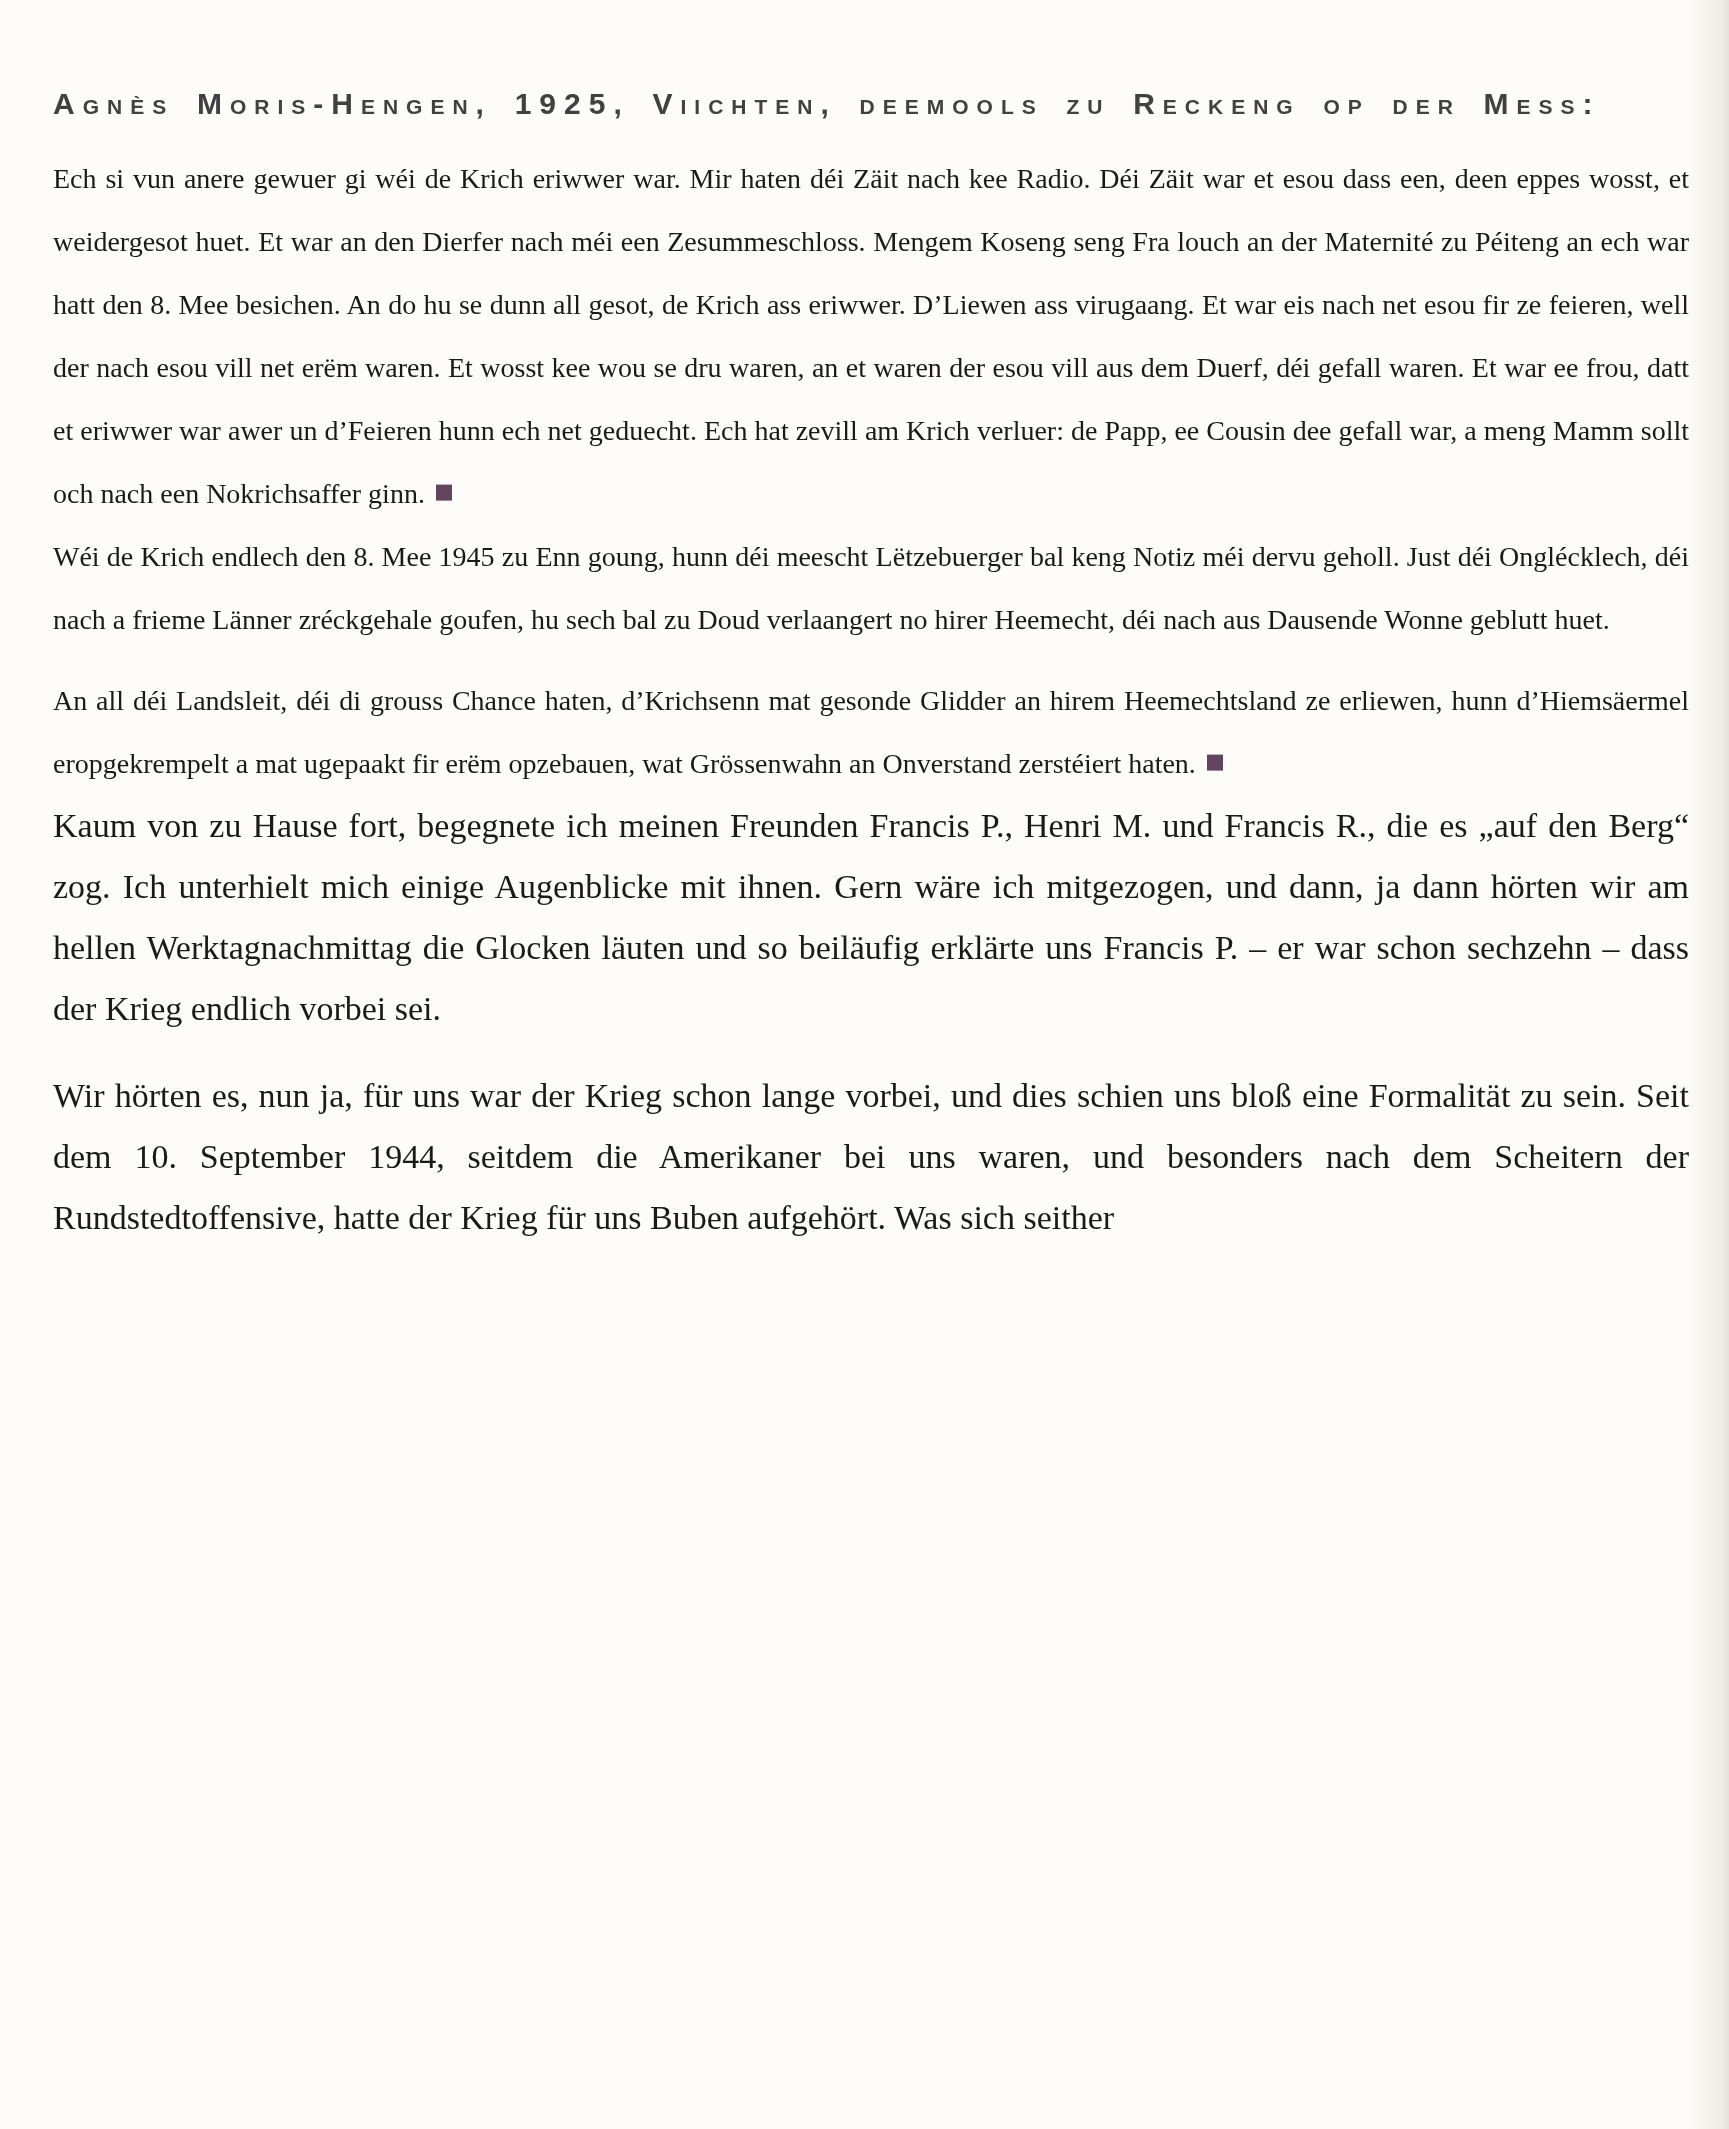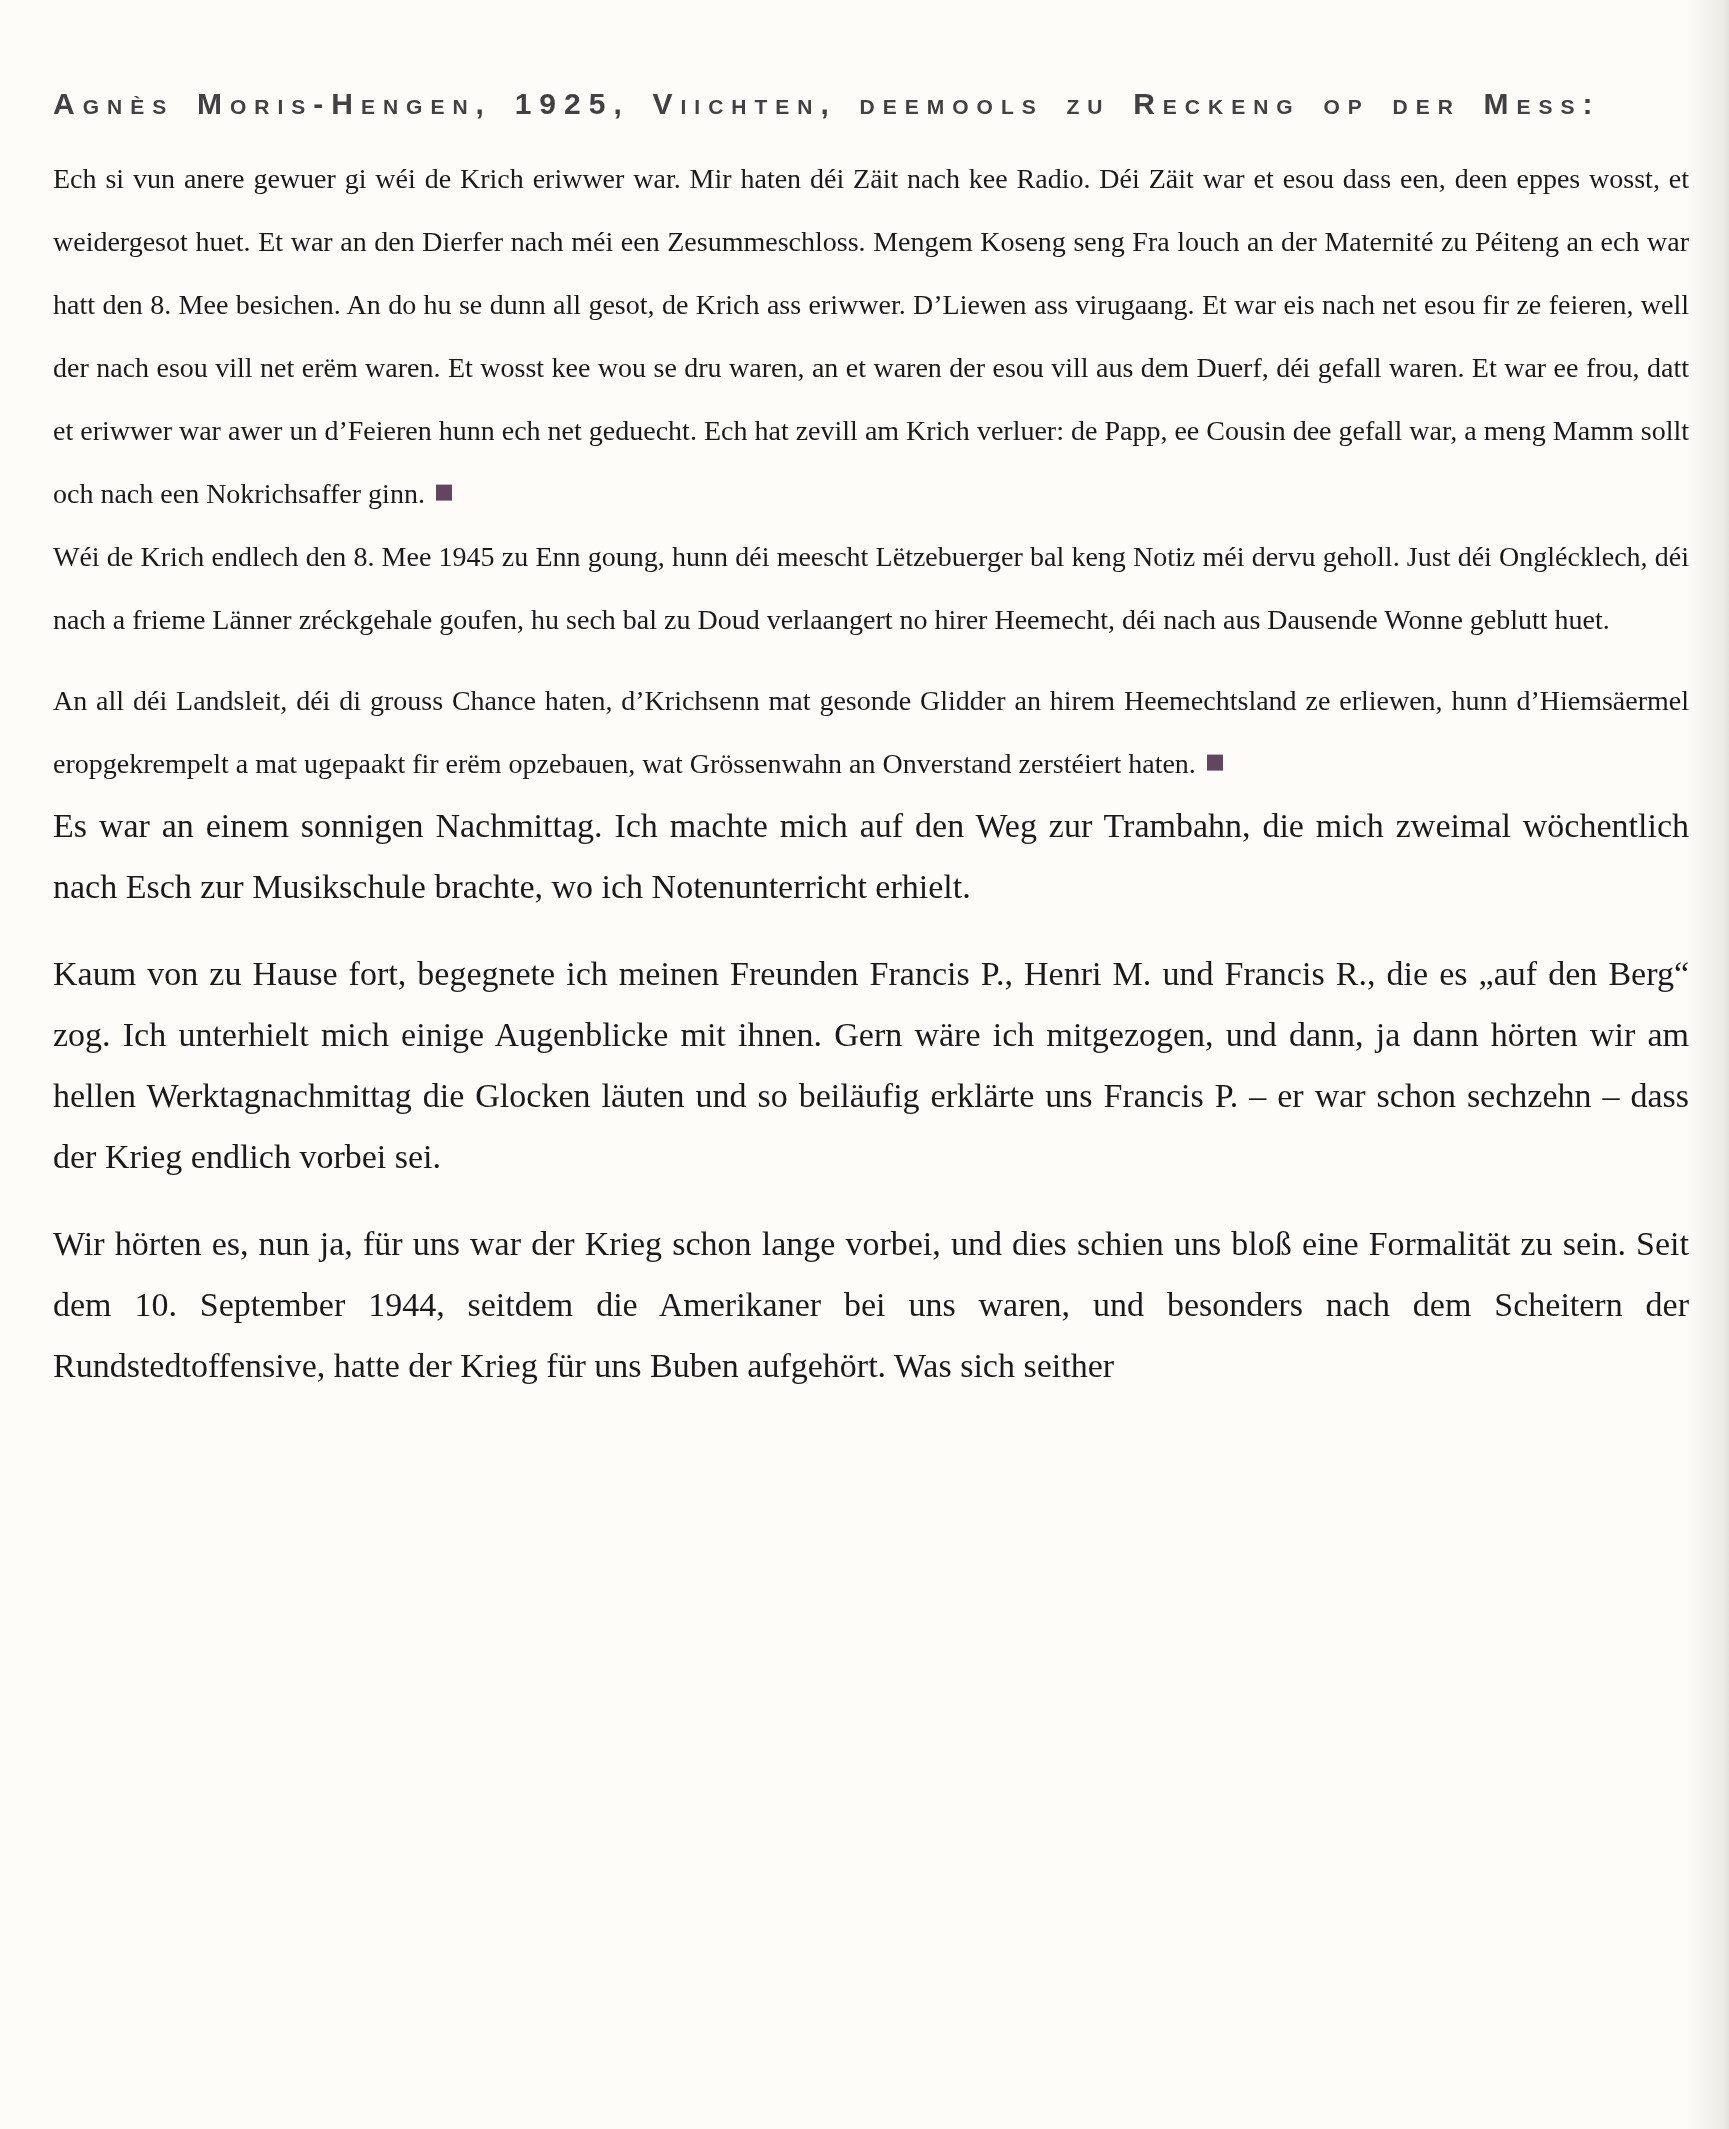--- a/index.html
+++ b/index.html
@@ -67,19 +67,18 @@
     <h2 class="heading">Agnès Moris-Hengen, 1925, Viichten, deemools zu Reckeng op der Mess:</h2>
     <p class="body"><span>Ech si vun anere gewuer gi wéi de Krich eriwwer war. Mir haten déi Zäit nach kee Radio. Déi Zäit war et esou dass een, deen eppes wosst, et weidergesot huet. Et war an den Dierfer nach méi een Zesummeschloss. Mengem Koseng seng Fra louch an der Maternité zu Péiteng an ech war hatt den 8. Mee besichen. An do hu se dunn all gesot, de Krich ass eriwwer. D’Liewen ass virugaang. Et war eis nach net esou fir ze feieren, well der nach esou vill net erëm waren. Et wosst kee wou se dru waren, an et waren der esou vill aus dem Duerf, déi gefall waren. Et war ee frou, datt et eriwwer war awer un d’Feieren hunn ech net geduecht. Ech hat zevill am Krich verluer: de Papp, ee Cousin dee gefall war, a meng Mamm sollt och nach een Nokrichsaffer ginn.</span><span class="end-square" style="background: rgb(99, 69, 95);"></span></p>
   </section>
 
   <section id="section-2" class="testimony">
     <p class="body"><span>Wéi de Krich endlech den 8. Mee 1945 zu Enn goung, hunn déi meescht Lëtzebuerger bal keng Notiz méi dervu geholl. Just déi Onglécklech, déi nach a frieme Länner zréckgehale goufen, hu sech bal zu Doud verlaangert no hirer Heemecht, déi nach aus Dausende Wonne geblutt huet.</span></p>
     <p class="body"><span>An all déi Landsleit, déi di grouss Chance haten, d’Krichsenn mat gesonde Glidder an hirem Heemechtsland ze erliewen, hunn d’Hiemsäermel eropgekrempelt a mat ugepaakt fir erëm opzebauen, wat Grössenwahn an Onverstand zerstéiert haten.</span><span class="end-square" style="background: rgb(99, 69, 95);"></span></p>
   </section>
 
   <section id="section-3" class="testimony german">
-    <p class="body"><span>Es war an einem sonnigen Nachmittag. Ich machte mich auf den Weg zur Trambahn, die mich zweimal wöchentlich nach Esch zur Musikschule brachte, wo ich Notenunterricht erhielt.</span></p>
     <p class="body"><span>Kaum von zu Hause fort, begegnete ich meinen Freunden Francis P., Henri M. und Francis R., die es „auf den Berg“ zog. Ich unterhielt mich einige Augenblicke mit ihnen. Gern wäre ich mitgezogen, und dann, ja dann hörten wir am hellen Werktagnachmittag die Glocken läuten und so beiläufig erklärte uns Francis P. – er war schon sechzehn – dass der Krieg endlich vorbei sei.</span></p>
     <p class="body"><span>Wir hörten es, nun ja, für uns war der Krieg schon lange vorbei, und dies schien uns bloß eine Formalität zu sein. Seit dem 10. September 1944, seitdem die Amerikaner bei uns waren, und besonders nach dem Scheitern der Rundstedtoffensive, hatte der Krieg für uns Buben aufgehört. Was sich seither</span></p>
   </section>
 
 </main>
 
 
 </body></html>

